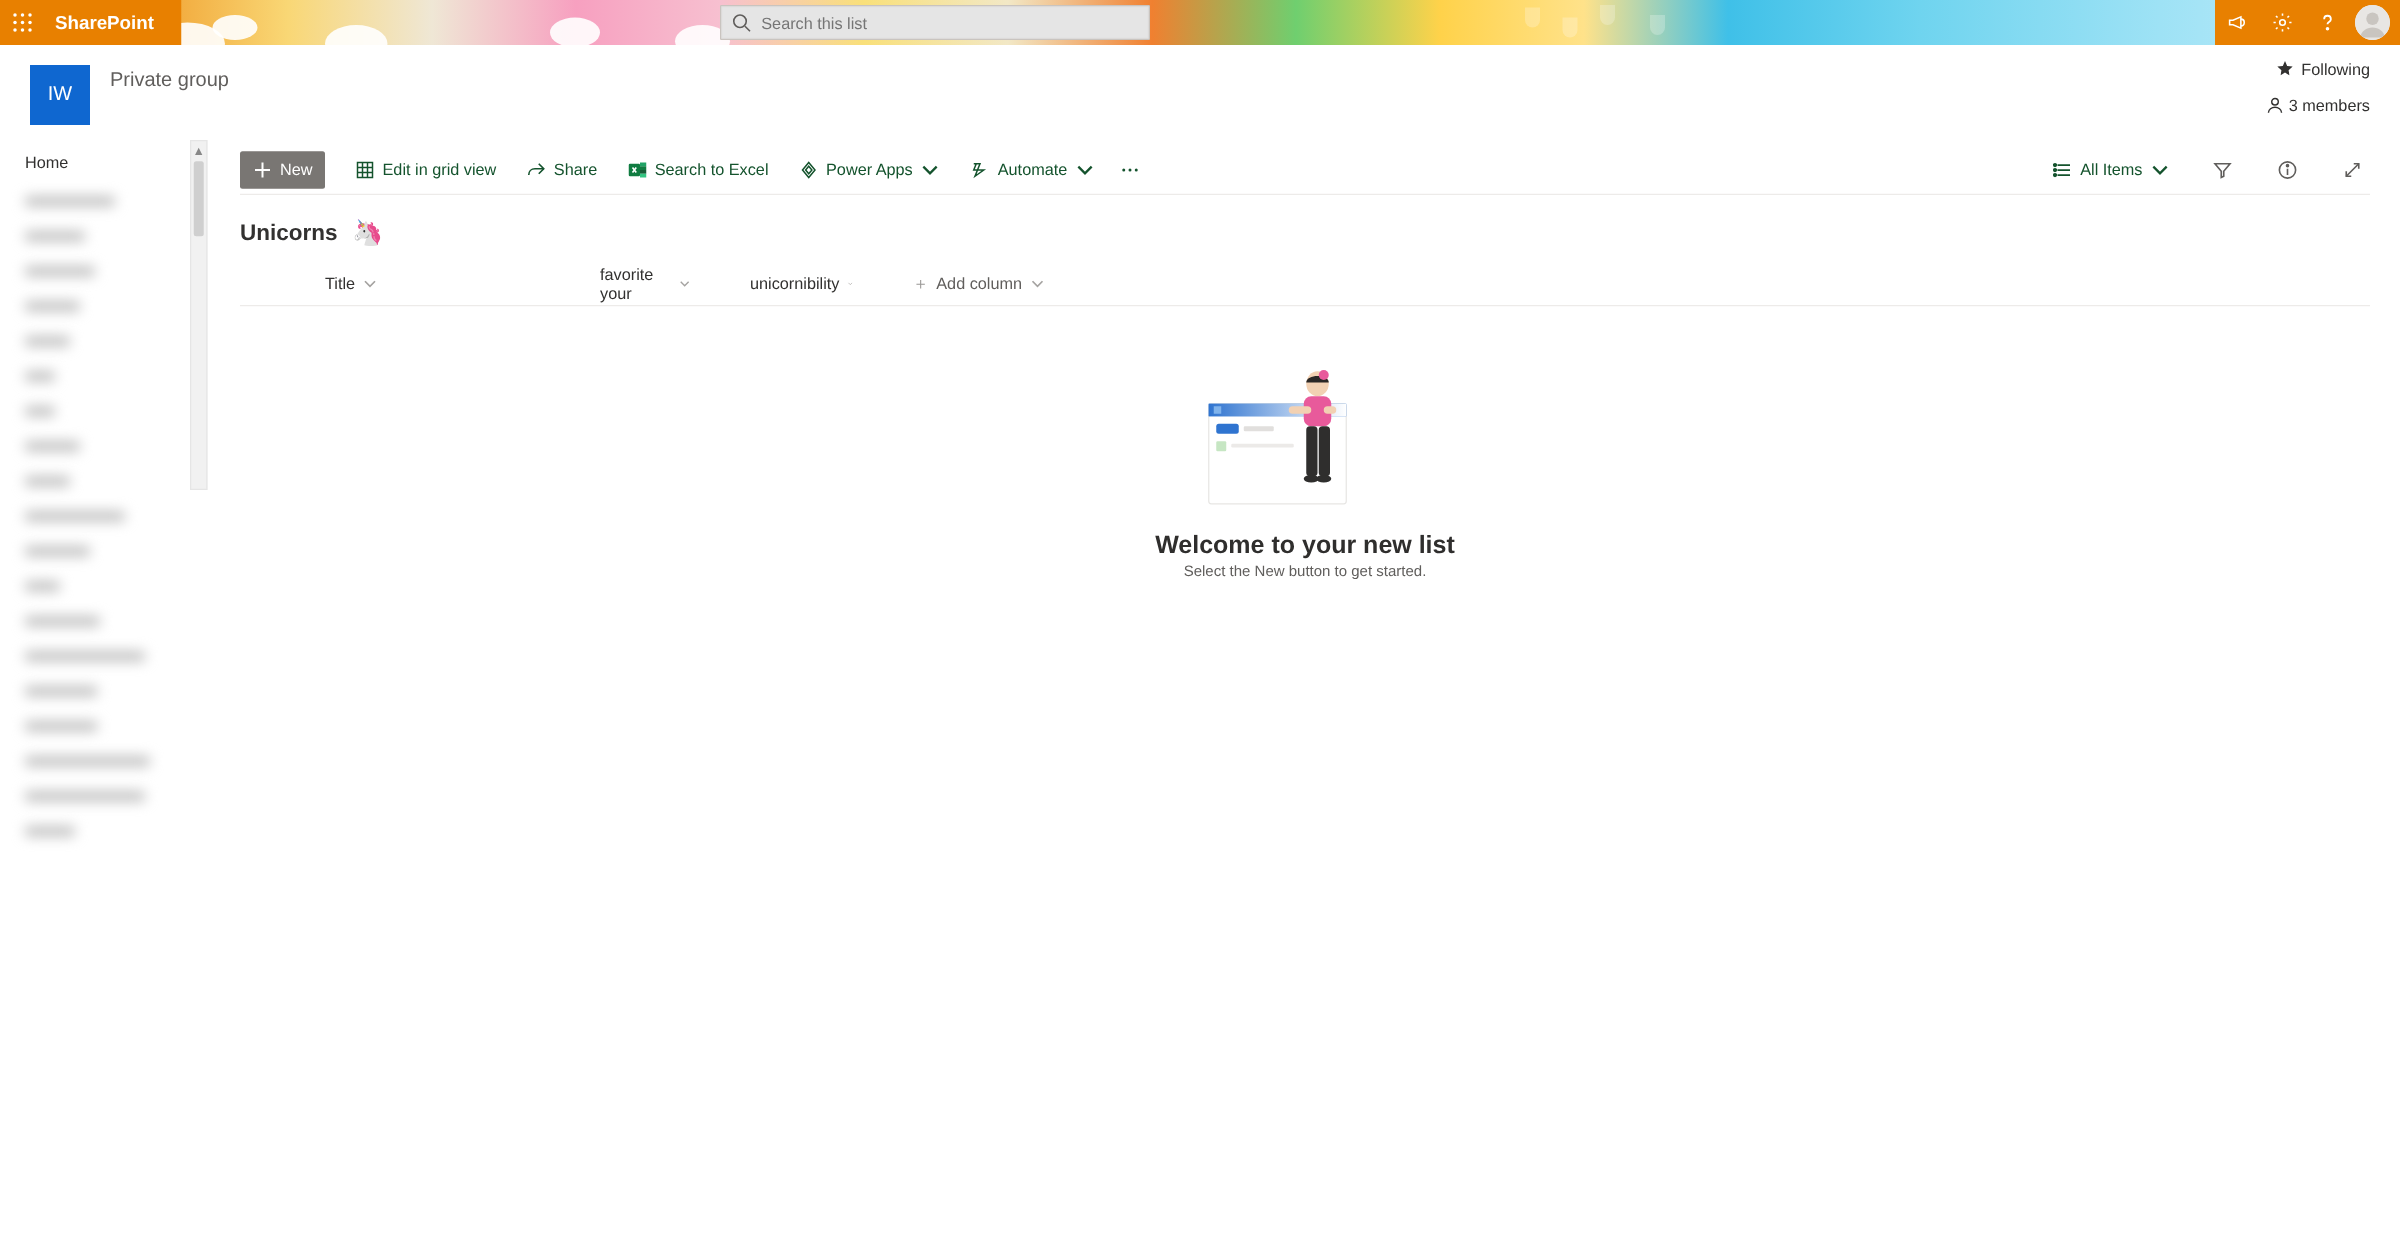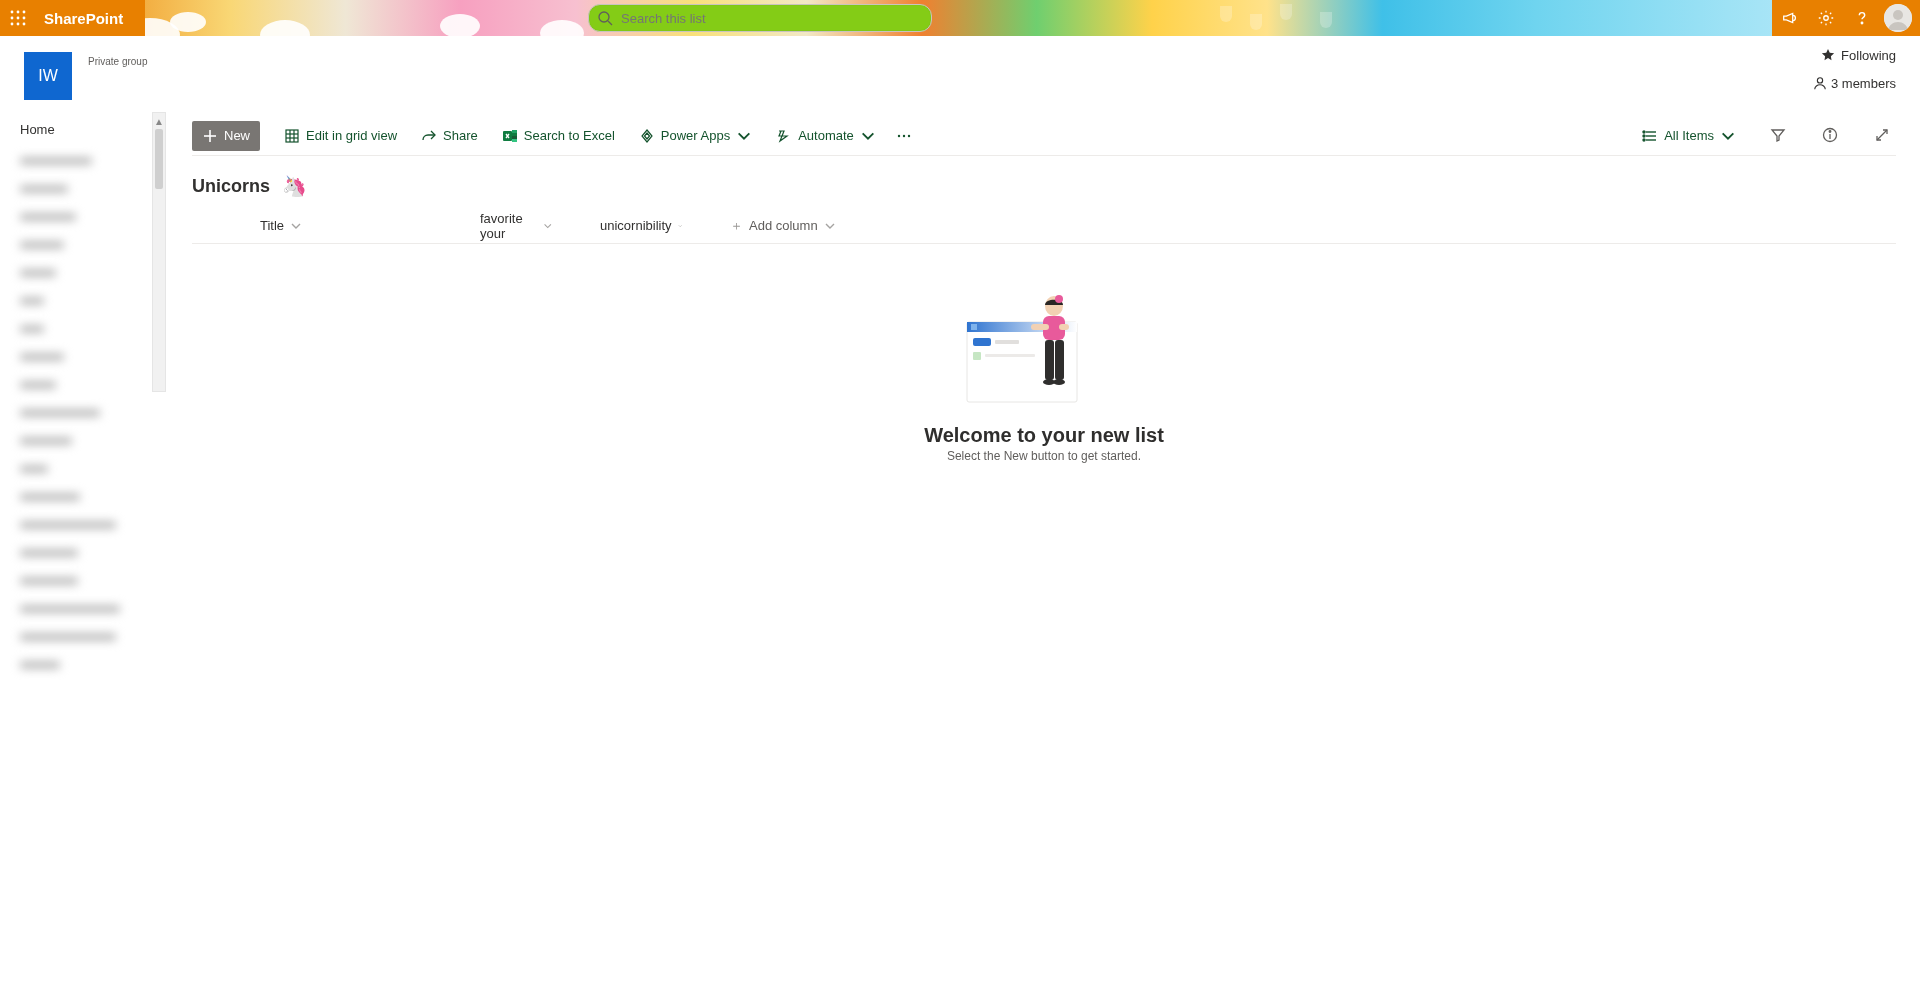--- a/index.html
+++ b/index.html
@@ -21,36 +21,36 @@
 .suite-clouds .c5 { width: 44px; height: 26px; left: 540px; top: 20px; }
 .suite-clouds .drop { width: 12px; height: 16px; border-radius: 0 0 8px 8px; background: rgba(255,255,255,.35); opacity: .7; }
 .suite-clouds .d1 { left: 1220px; top: 6px; }
 .suite-clouds .d2 { left: 1250px; top: 14px; }
 .suite-clouds .d3 { left: 1280px; top: 4px; }
 .suite-clouds .d4 { left: 1320px; top: 12px; }
 .suite-left { position: relative; display: flex; align-items: center; height: 100%; background: #e88000; padding: 0 14px 0 0; justify-content: flex-end; }
 .waffle { width: 36px; height: 36px; display: flex; align-items: center; justify-content: center; color: #fff; cursor: pointer; }
 .waffle svg { width: 16px; height: 16px; }
 .app-name { color: #fff; font-size: 15px; font-weight: 600; padding: 0 8px; cursor: pointer; }
-.search-wrap { position: absolute; left: 588px; top: 4px; width: 344px; height: 28px; background: #84cc16;
-  border: 1px solid #c9c4bf; border-radius: 12px; display: flex; align-items: center; padding: 0 8px; box-shadow: inset 0 0 0 1px rgba(0,0,0,.02); }
+.search-wrap { position: absolute; left: 576px; top: 4px; width: 344px; height: 28px; background: #e5e5e5;
+  border: 1px solid #c9c4bf; border-radius: 1px; display: flex; align-items: center; padding: 0 8px; box-shadow: inset 0 0 0 1px rgba(0,0,0,.02); }
 .search-wrap svg { width: 16px; height: 16px; color: #605e5c; flex-shrink: 0; }
 .search-wrap input { border: 0; outline: 0; background: transparent; margin-left: 8px; width: 100%; font-size: 13px; color: #323130; }
 .suite-right { position: absolute; right: 0; top: 0; height: 36px; display: flex; align-items: center; background: #e88000; }
 .suite-btn { width: 36px; height: 36px; display: flex; align-items: center; justify-content: center; color: #fff; cursor: pointer; }
 .suite-btn svg { width: 18px; height: 18px; }
 .avatar { width: 28px; height: 28px; border-radius: 50%; background: #eee; margin: 0 8px 0 4px; overflow: hidden; display:flex; align-items:center; justify-content:center; cursor:pointer; }
 .avatar svg { width:28px; height:28px; }
 
 
 .site-header { display: flex; align-items: flex-start; padding: 16px 24px 12px 24px; position: relative; }
 .site-logo { width: 48px; height: 48px; background: #0f67d0; color: #fff; font-size: 16px; font-weight: 400;
   display: flex; align-items: center; justify-content: center; margin-right: 16px; }
 .site-title { font-size: 24px; font-weight: 600; color: #323130; line-height: 28px; }
-.site-sub { font-size: 10px; color: #605e5c; margin-top: 4px; }
+.site-sub { font-size: 16px; color: #605e5c; margin-top: 4px; }
 .site-actions { position: absolute; right: 24px; top: 12px; text-align: right; }
 .following { display: inline-flex; align-items: flex-start; gap: 6px; font-size: 13px; color: #323130; cursor: pointer; }
 .following svg { width: 14px; height: 14px; }
 .members { display: inline-flex; align-items: flex-start; gap: 4px; font-size: 13px; color: #323130; margin-top: 10px; cursor: pointer; }
 .members svg { width: 14px; height: 14px; }
 
 
 .body { display: flex; height: calc(996px - 36px - 80px); }
 .left-nav { width: 164px; border-right: 0; padding: 0 0 0 0; position: relative; }
 .left-nav-scroll { position: absolute; right: -2px; top: 0; width: 14px; height: 280px; background: #f1f1f1; border: 1px solid #e5e5e5; }
@@ -64,21 +64,21 @@
 
 
 .cmd-bar { height: 40px; display: flex; align-items: center; gap: 4px; border-bottom: 1px solid #edebe9; margin-top: 4px; }
 .cmd-btn { display: inline-flex; align-items: center; gap: 6px; padding: 5px 10px; font-size: 13px; color: #14532d;
   border-radius: 2px; cursor: pointer; height: 30px; }
 .cmd-btn svg { width: 16px; height: 16px; }
 .cmd-btn.primary { background: #797673; color: #fff; }
 .cmd-btn.primary svg { color: #fff; }
 .cmd-sep { width: 6px; }
 .cmd-more svg { width: 16px; height: 16px; }
-.cmd-right { margin-left: auto; display: flex; gap: 24px; }
+.cmd-right { margin-left: auto; display: flex; align-items: center; gap: 24px; }
 .cmd-icon-btn { width: 28px; height: 28px; display:flex; align-items:center; justify-content:center; color:#605e5c; cursor:pointer; }
 .cmd-icon-btn svg { width:16px; height:16px; }
 .chev { width:12px; height:12px; }
 
 
 .list-title { display:flex; align-items:center; gap:12px; font-size:18px; font-weight:600; color:#323130; padding: 18px 0 10px 0; }
 .list-emoji { font-size: 20px; }
 
 
 .col-row { display:flex; align-items:center; height:36px; border-bottom: 1px solid #edebe9; font-size:13px; color:#323130; }

